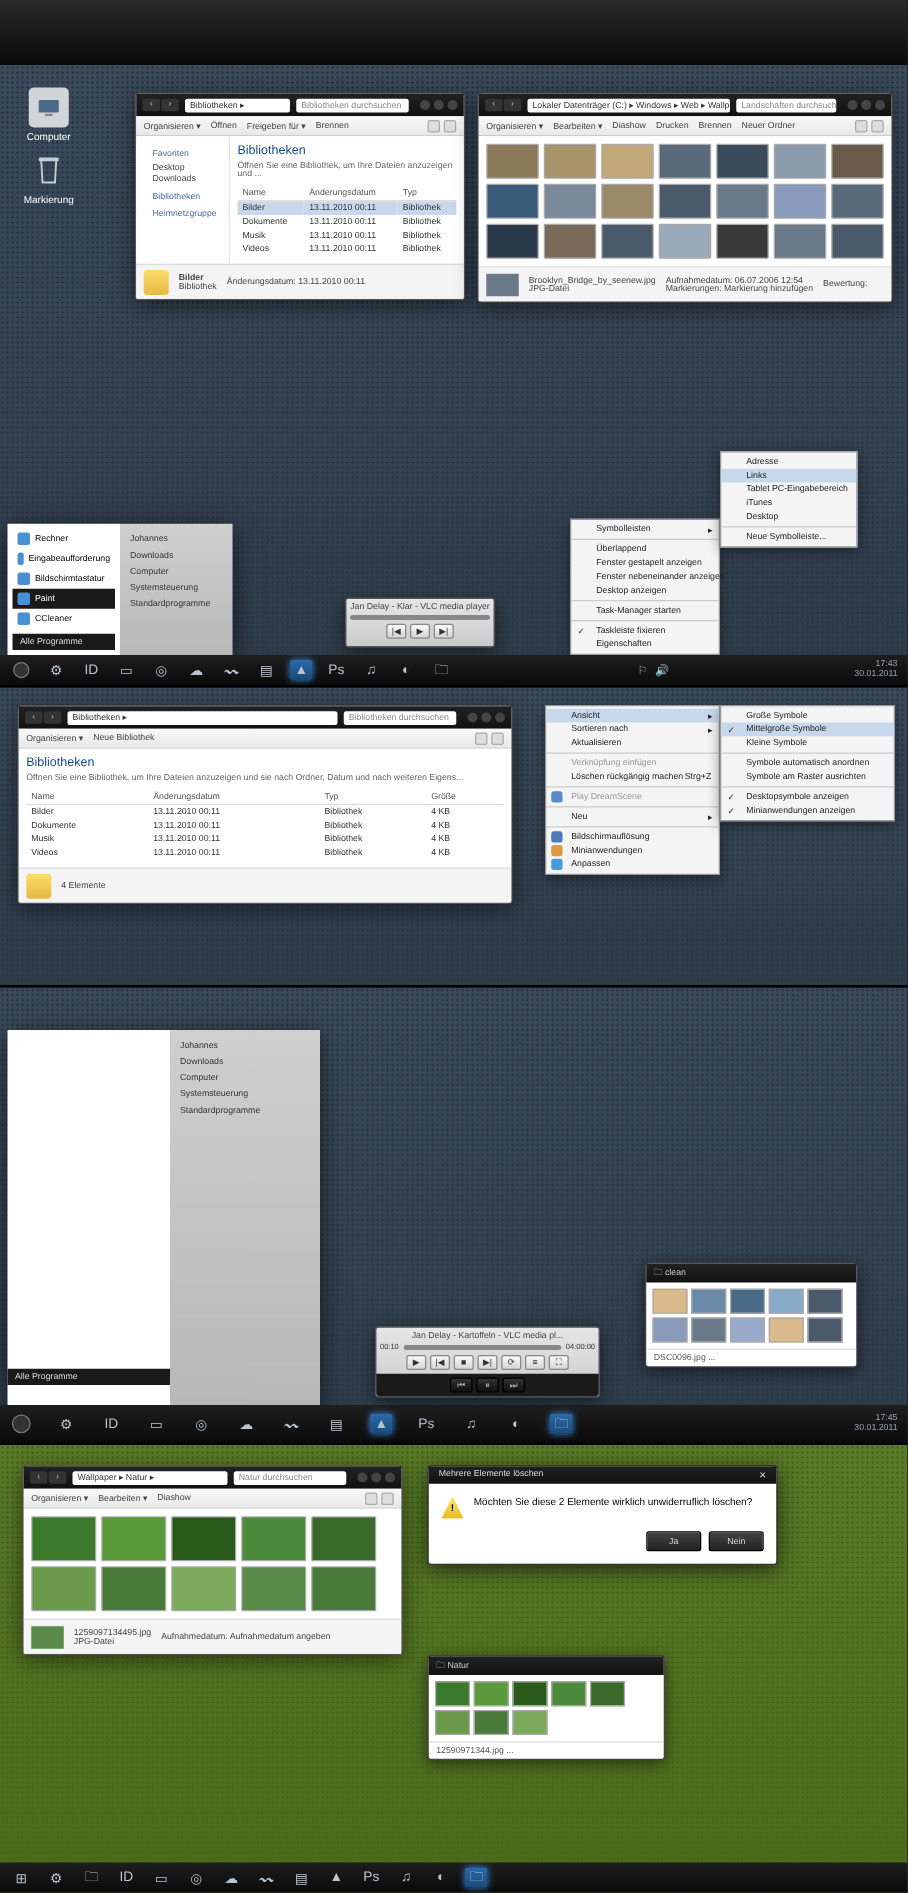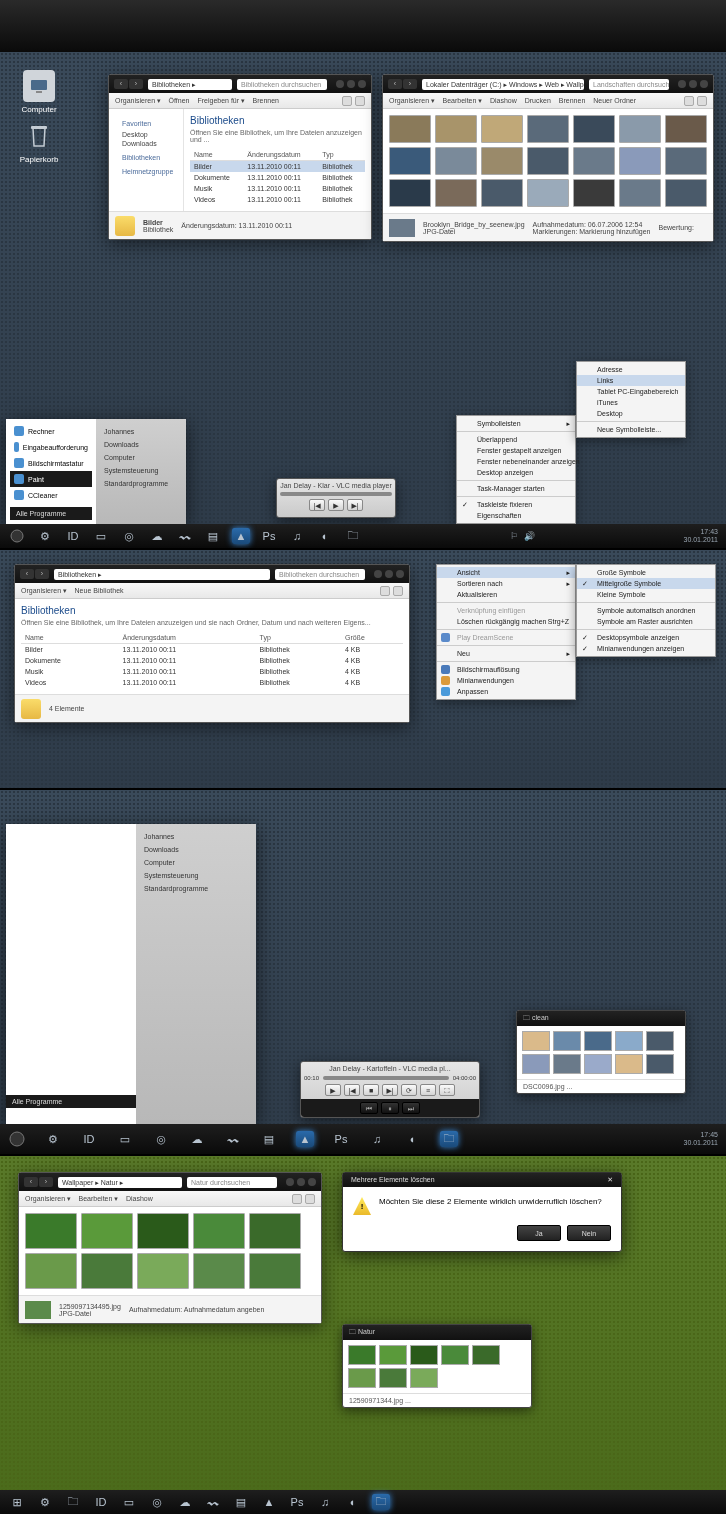--- a/index.html
+++ b/index.html
@@ -112,21 +112,21 @@
       </div>
     <span>Computer</span>
   </div>
   <div class="desktop-icon" style="top:68px;left:14px">
     <div class="ico" style="background:transparent">
         <svg width="20" height="24">
           <path d="M4 4h12l-1 18H5z" fill="none" stroke="#c4ccd4" stroke-width="1.5"></path>
           <rect x="2" y="2" width="16" height="3" fill="#c4ccd4" rx="1"></rect>
         </svg>
       </div>
-    <span>Papierkorb</span>
+    <span>Markierung</span>
   </div>
 
   <div class="win" style="top:22px;left:108px;width:264px">
     <div class="titlebar">
       <div class="nav">
           <span>‹</span>
           <span>›</span>
         </div>
       <div class="crumb">Bibliotheken ▸</div>
       <div class="search">Bibliotheken durchsuchen</div>

